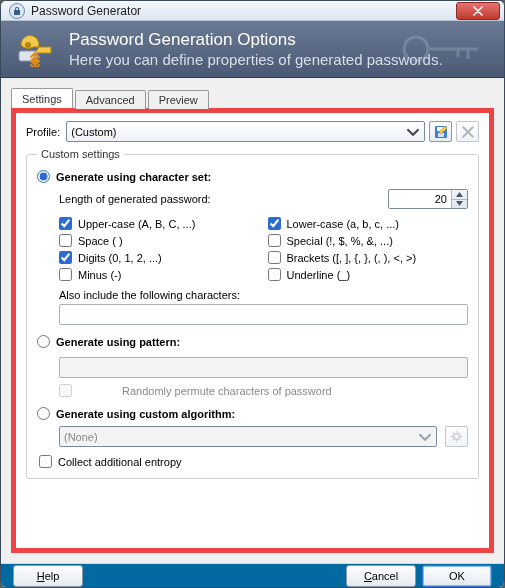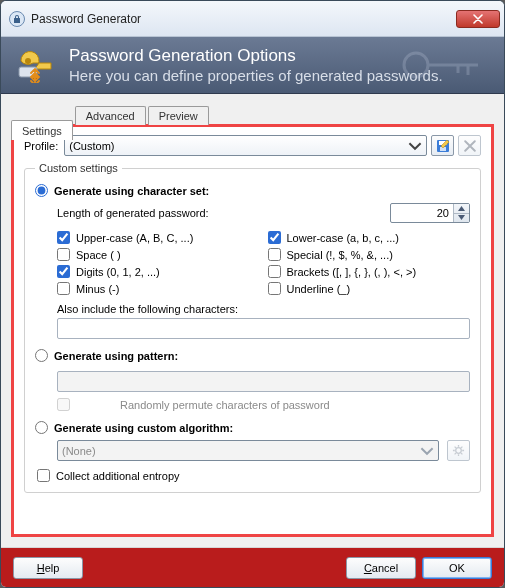--- a/index.html
+++ b/index.html
@@ -17,21 +17,21 @@
     width: 505px;
     height: 588px;
     background: #fff;
     border: 1px solid #3a4a5a;
     border-radius: 6px;
     display: flex;
     flex-direction: column;
     overflow: hidden;
   }
   .titlebar {
-    height: 36px;
+    height: 20px;
     background: linear-gradient(#f4f7fb, #dde6f2);
     border-bottom: 1px solid #b8c4d4;
     display: flex;
     align-items: center;
     padding: 0 4px 0 8px;
     border-radius: 5px 5px 0 0;
   }
   .titlebar .app-icon {
     width: 16px; height: 16px;
     border-radius: 50%;
@@ -99,26 +99,26 @@
     padding: 3px 10px;
     font-size: 11px;
     margin-right: 2px;
     border-radius: 2px 2px 0 0;
     position: relative;
     top: 1px;
     color: #333;
   }
   .tab.active {
     background: #fff;
-    top: 16px;
+    top: 0;
     padding-top: 4px;
     z-index: 3;
   }
   .tabpanel {
-    border: 3px solid #ef4444;
+    border: 5px solid #ef4444;
     background: #fff;
     flex: 1;
     padding: 8px 10px 10px 10px;
     position: relative;
   }
   .row { display: flex; align-items: center; }
   .row.profile { margin-bottom: 4px; }
   .row.profile label { margin-right: 6px; color: #000; }
   .select {
     flex: 1;
@@ -205,22 +205,22 @@
     font-size: 11px;
     margin-top: 3px;
     border-radius: 2px;
   }
   .fullinput.disabled { background: #f3f3f3; color: #888; }
   .pattern-section, .algo-section { margin-top: 10px; }
   .algo-row { display:flex; align-items:flex-end; gap:4px; }
   .algo-row .select { flex:1; color:#888; }
   .entropy-row { margin: 8px 0 0 2px; }
   .footer {
-    height: 40px;
-    background: #b91c1c;
+    height: 24px;
+    background: #0369a1;
     border-top: 1px solid #d7d7d7;
     display: flex;
     align-items: center;
     padding: 0 12px;
   }
   .footer .btn {
     height: 22px;
     min-width: 70px;
     border: 1px solid #8a98a8;
     background: linear-gradient(#fdfdfd,#e4eaf1);

